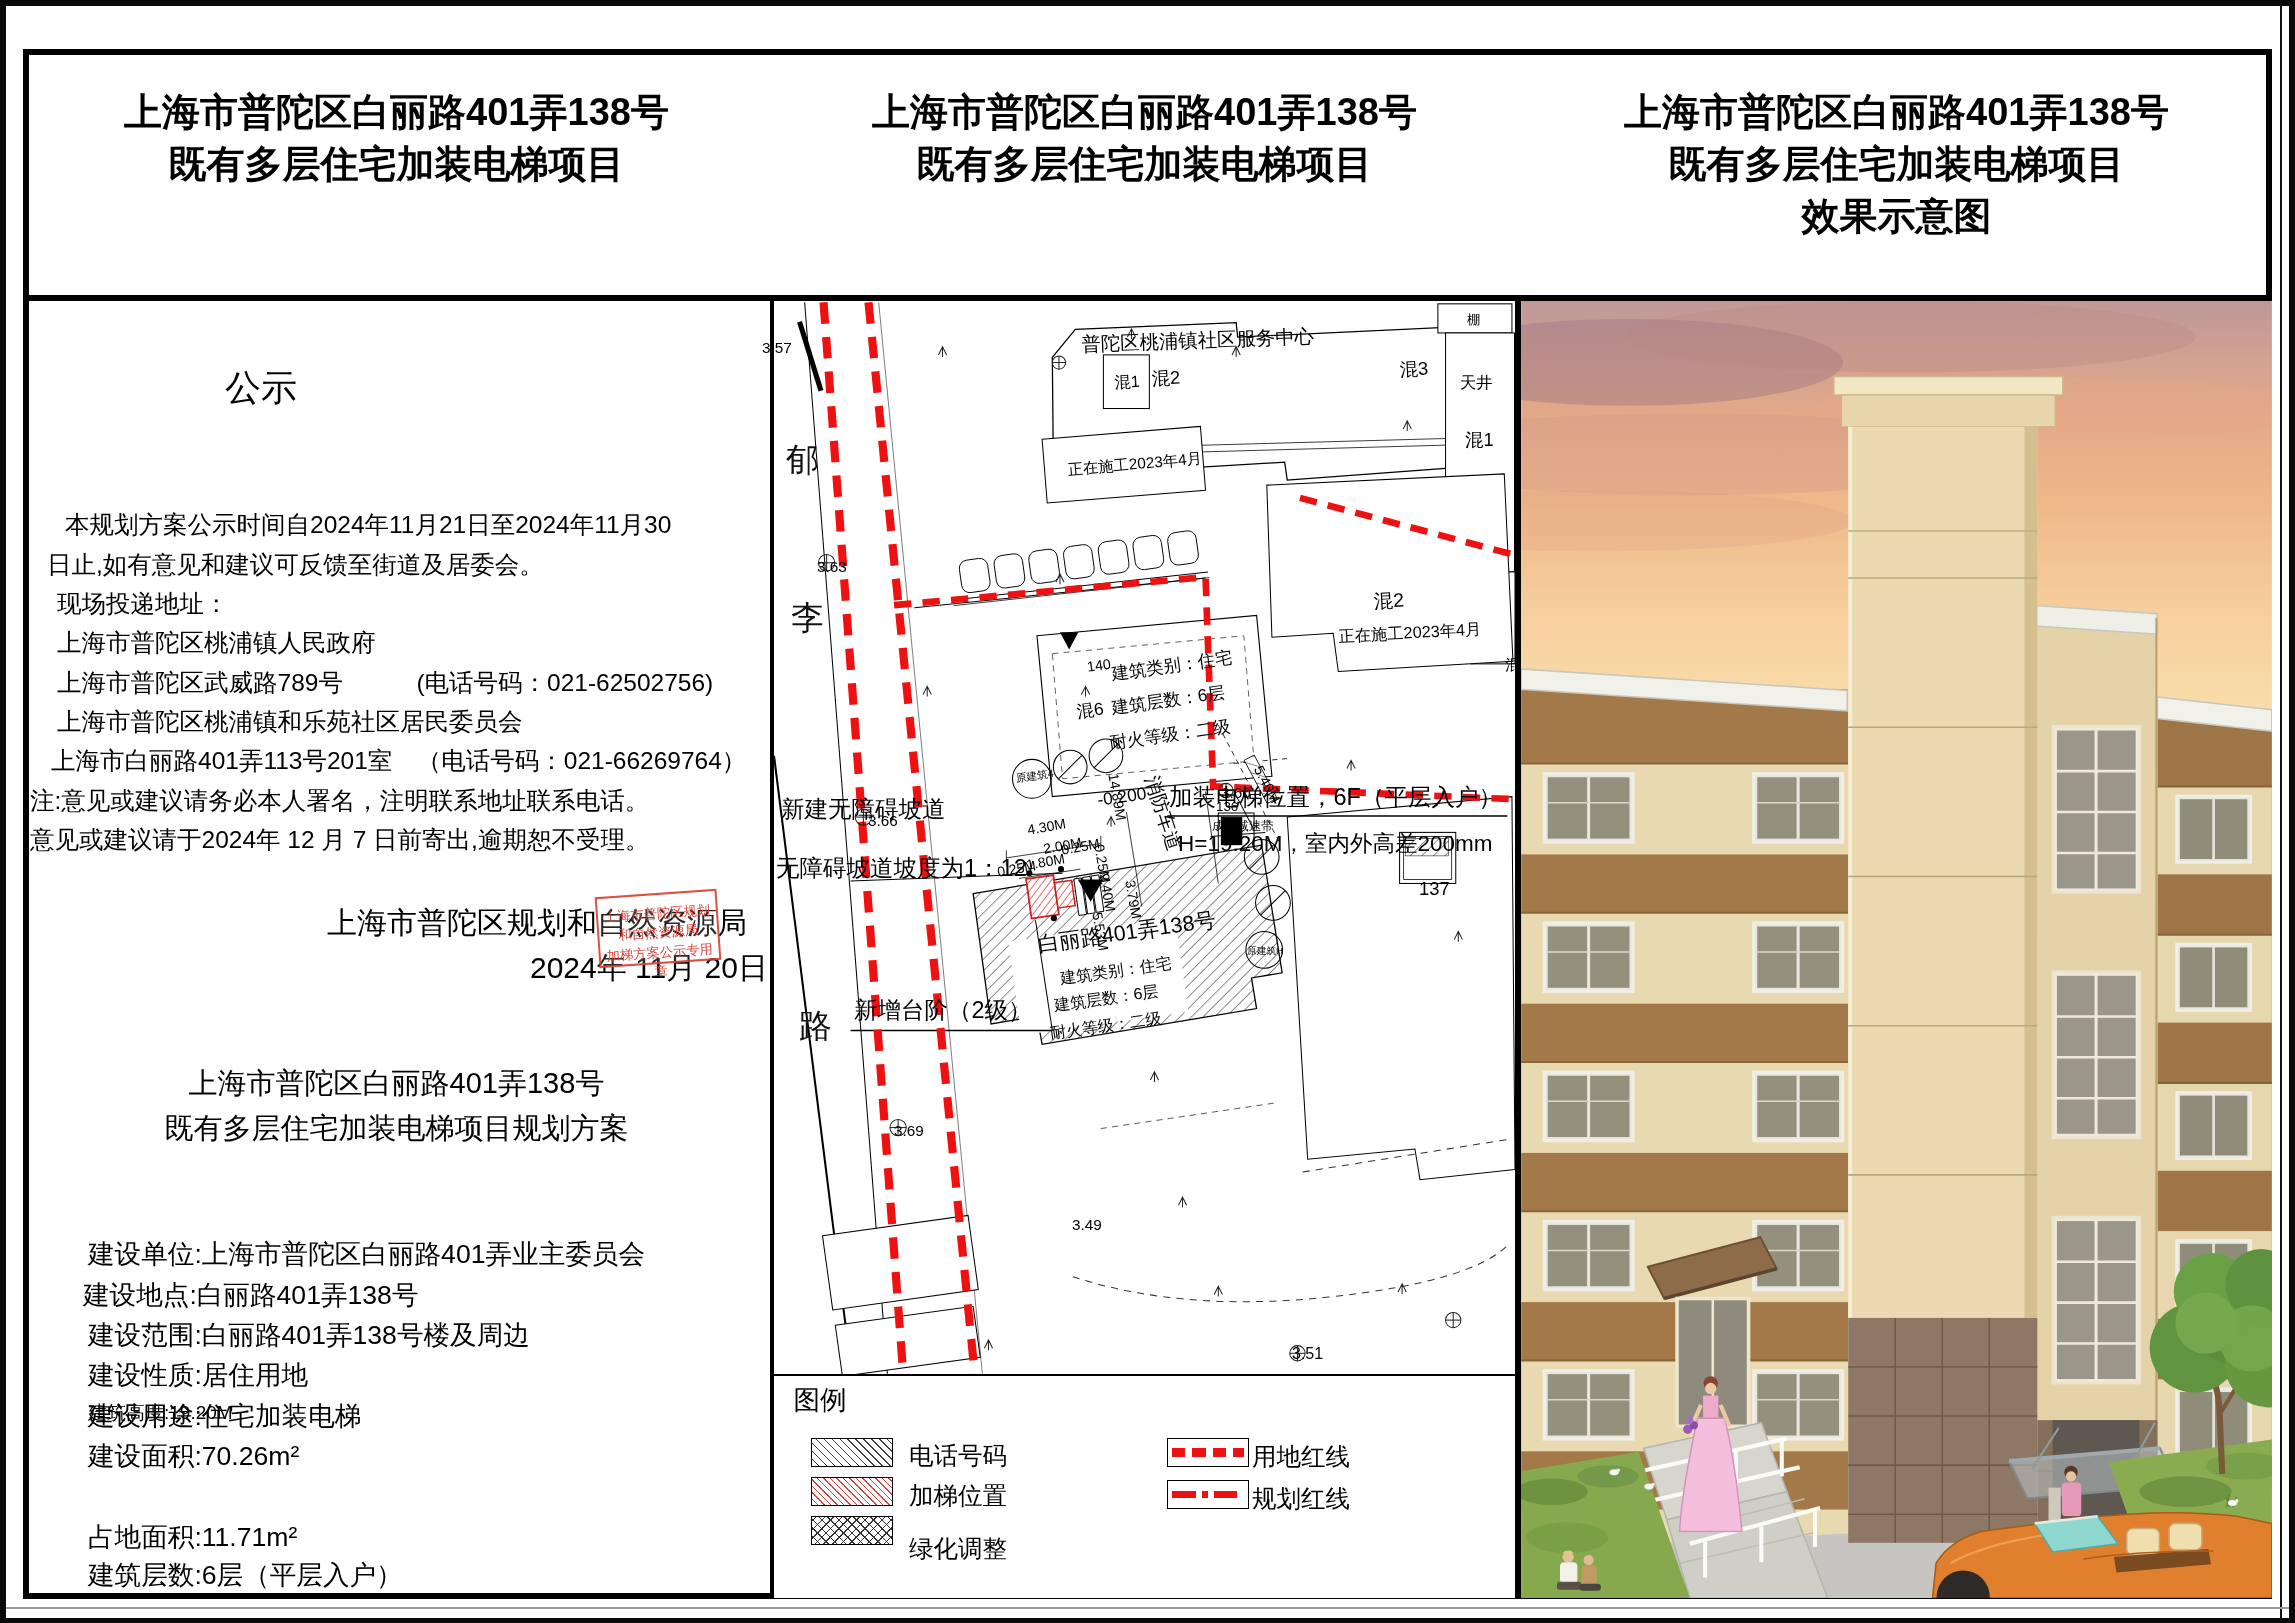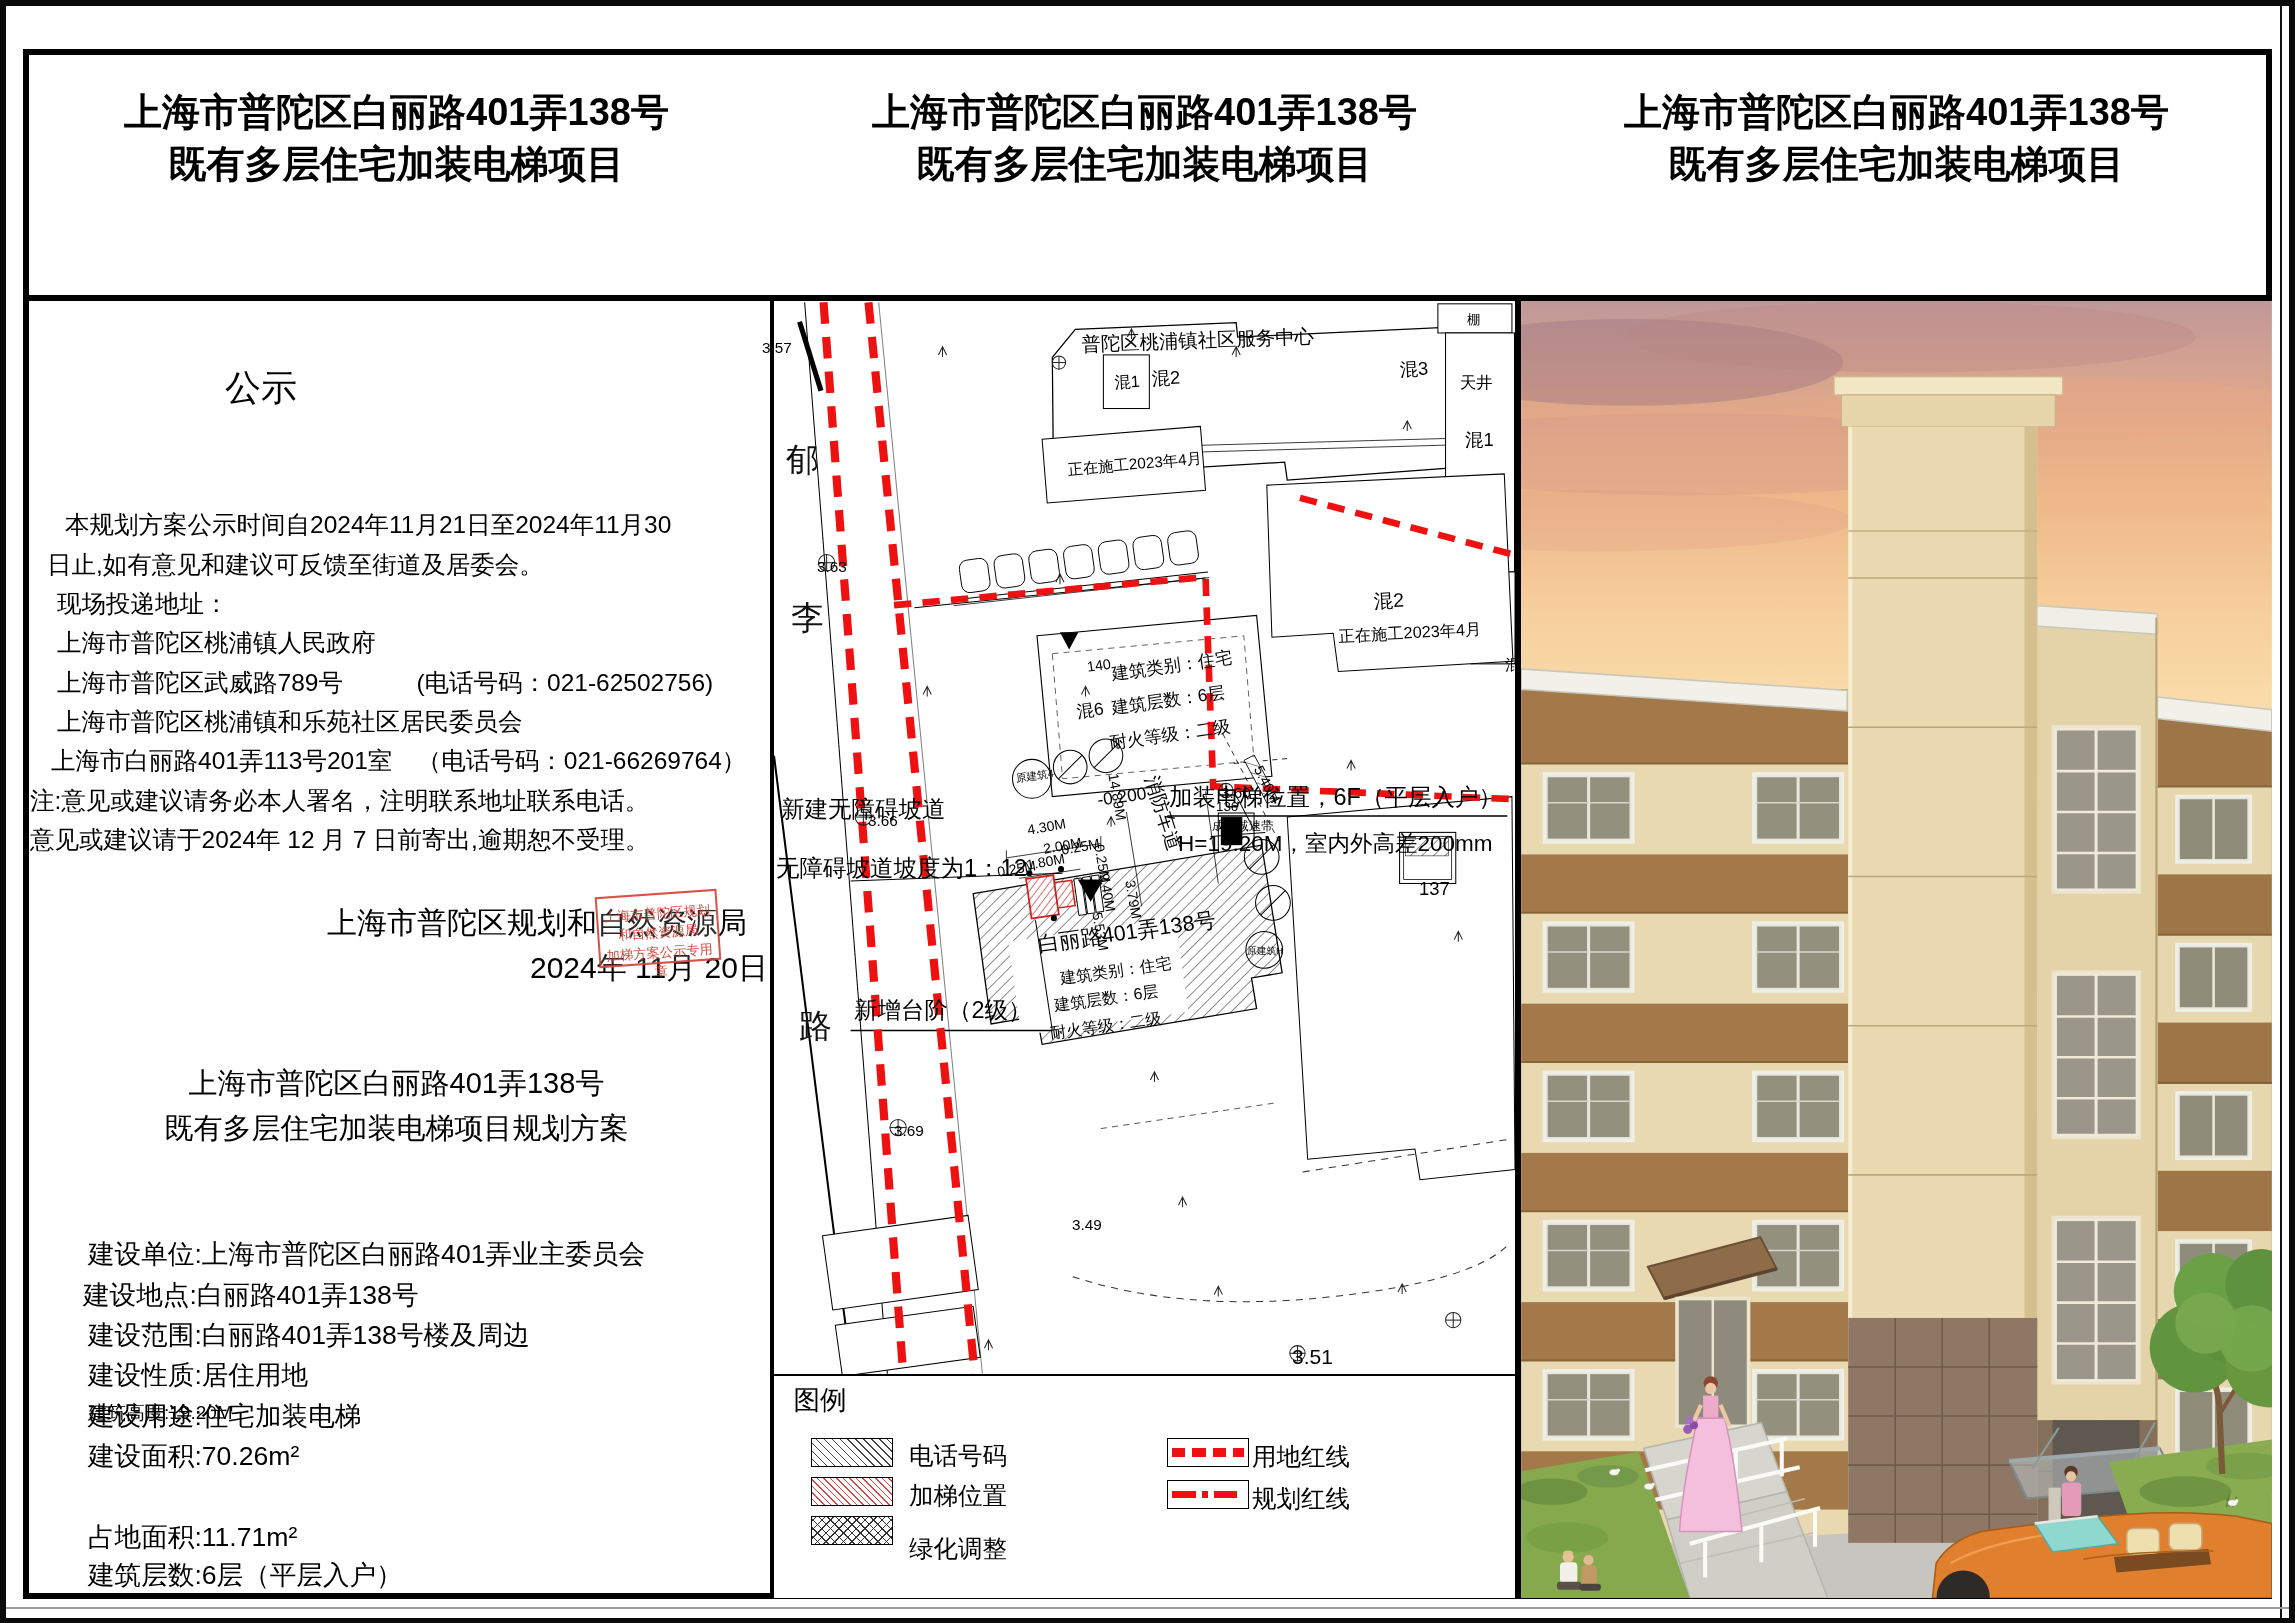--- a/index.html
+++ b/index.html
@@ -48,20 +48,21 @@
   <div>上海市普陀区白丽路401弄138号</div>
   <div>既有多层住宅加装电梯项目</div>
 </div>
 <div class="title" id="title-mid">
   <div>上海市普陀区白丽路401弄138号</div>
   <div>既有多层住宅加装电梯项目</div>
 </div>
 <div class="title" id="title-right">
   <div>上海市普陀区白丽路401弄138号</div>
   <div>既有多层住宅加装电梯项目</div>
+  <div>效果示意图</div>
 </div>
 
 <div class="lp" style="left:225px;top:364px;font-size:36px;">公示</div>
 
 <div class="lp" style="left:65px;top:508px;">本规划方案公示时间自2024年11月21日至2024年11月30</div>
 <div class="lp" style="left:47px;top:548px;">日止,如有意见和建议可反馈至街道及居委会。</div>
 <div class="lp" style="left:57px;top:587px;">现场投递地址：</div>
 <div class="lp" style="left:57px;top:626px;">上海市普陀区桃浦镇人民政府</div>
 <div class="lp" style="left:57px;top:666px;">上海市普陀区武威路789号　　　(电话号码：021-62502756)</div>
 <div class="lp" style="left:57px;top:705px;">上海市普陀区桃浦镇和乐苑社区居民委员会</div>
@@ -326,21 +327,21 @@
 <span class="ml" style="left:799px;top:1004px;font-size:33px;color:#111;">路</span>
 <span class="ml" style="left:1015px;top:772px;font-size:10.7px;transform:rotate(-8deg);">原建筑4</span>
 <span class="ml" style="left:1247px;top:945px;font-size:9.7px;">原建筑H</span>
 
 <span class="ml" style="left:762px;top:339px;font-size:15.3px;">3.57</span>
 <span class="ml" style="left:817px;top:558px;font-size:15.3px;">3.63</span>
 <span class="ml" style="left:860px;top:812px;font-size:15.3px;margin-left:8px;">3.66</span>
 <span class="ml" style="left:894px;top:1122px;font-size:15.3px;">3.69</span>
 <span class="ml" style="left:1221px;top:784px;font-size:15.3px;">3.60</span>
 <span class="ml" style="left:1072px;top:1216px;font-size:15.3px;">3.49</span>
-<span class="ml" style="left:1292px;top:1345px;font-size:21px;">3.51</span>
+<span class="ml" style="left:1292px;top:1345px;font-size:16px;">3.51</span>
 <span class="ml" style="left:1096px;top:790px;font-size:17.4px;transform:rotate(-8deg);">-0.200</span>
 
 <span class="ml" style="left:1026px;top:822px;font-size:14px;transform:rotate(-10deg);">4.30M</span>
 <span class="ml" style="left:1042px;top:841px;font-size:14px;transform:rotate(-10deg);">2.00M</span>
 <span class="ml" style="left:1025px;top:857px;font-size:14px;transform:rotate(-10deg);">1.80M</span>
 <span class="ml" style="left:1060px;top:842px;font-size:14px;transform:rotate(-10deg);">0.25M</span>
 <span class="ml" style="left:996px;top:864px;font-size:14px;transform:rotate(-10deg);">0.25M</span>
 <span class="ml" style="left:1107px;top:843px;font-size:14px;transform:rotate(80deg);">0.25M</span>
 <span class="ml" style="left:1121px;top:772px;font-size:14.3px;transform:rotate(80deg);">14.89M</span>
 <span class="ml" style="left:1112px;top:872px;font-size:14px;transform:rotate(80deg);">9.40M</span>

